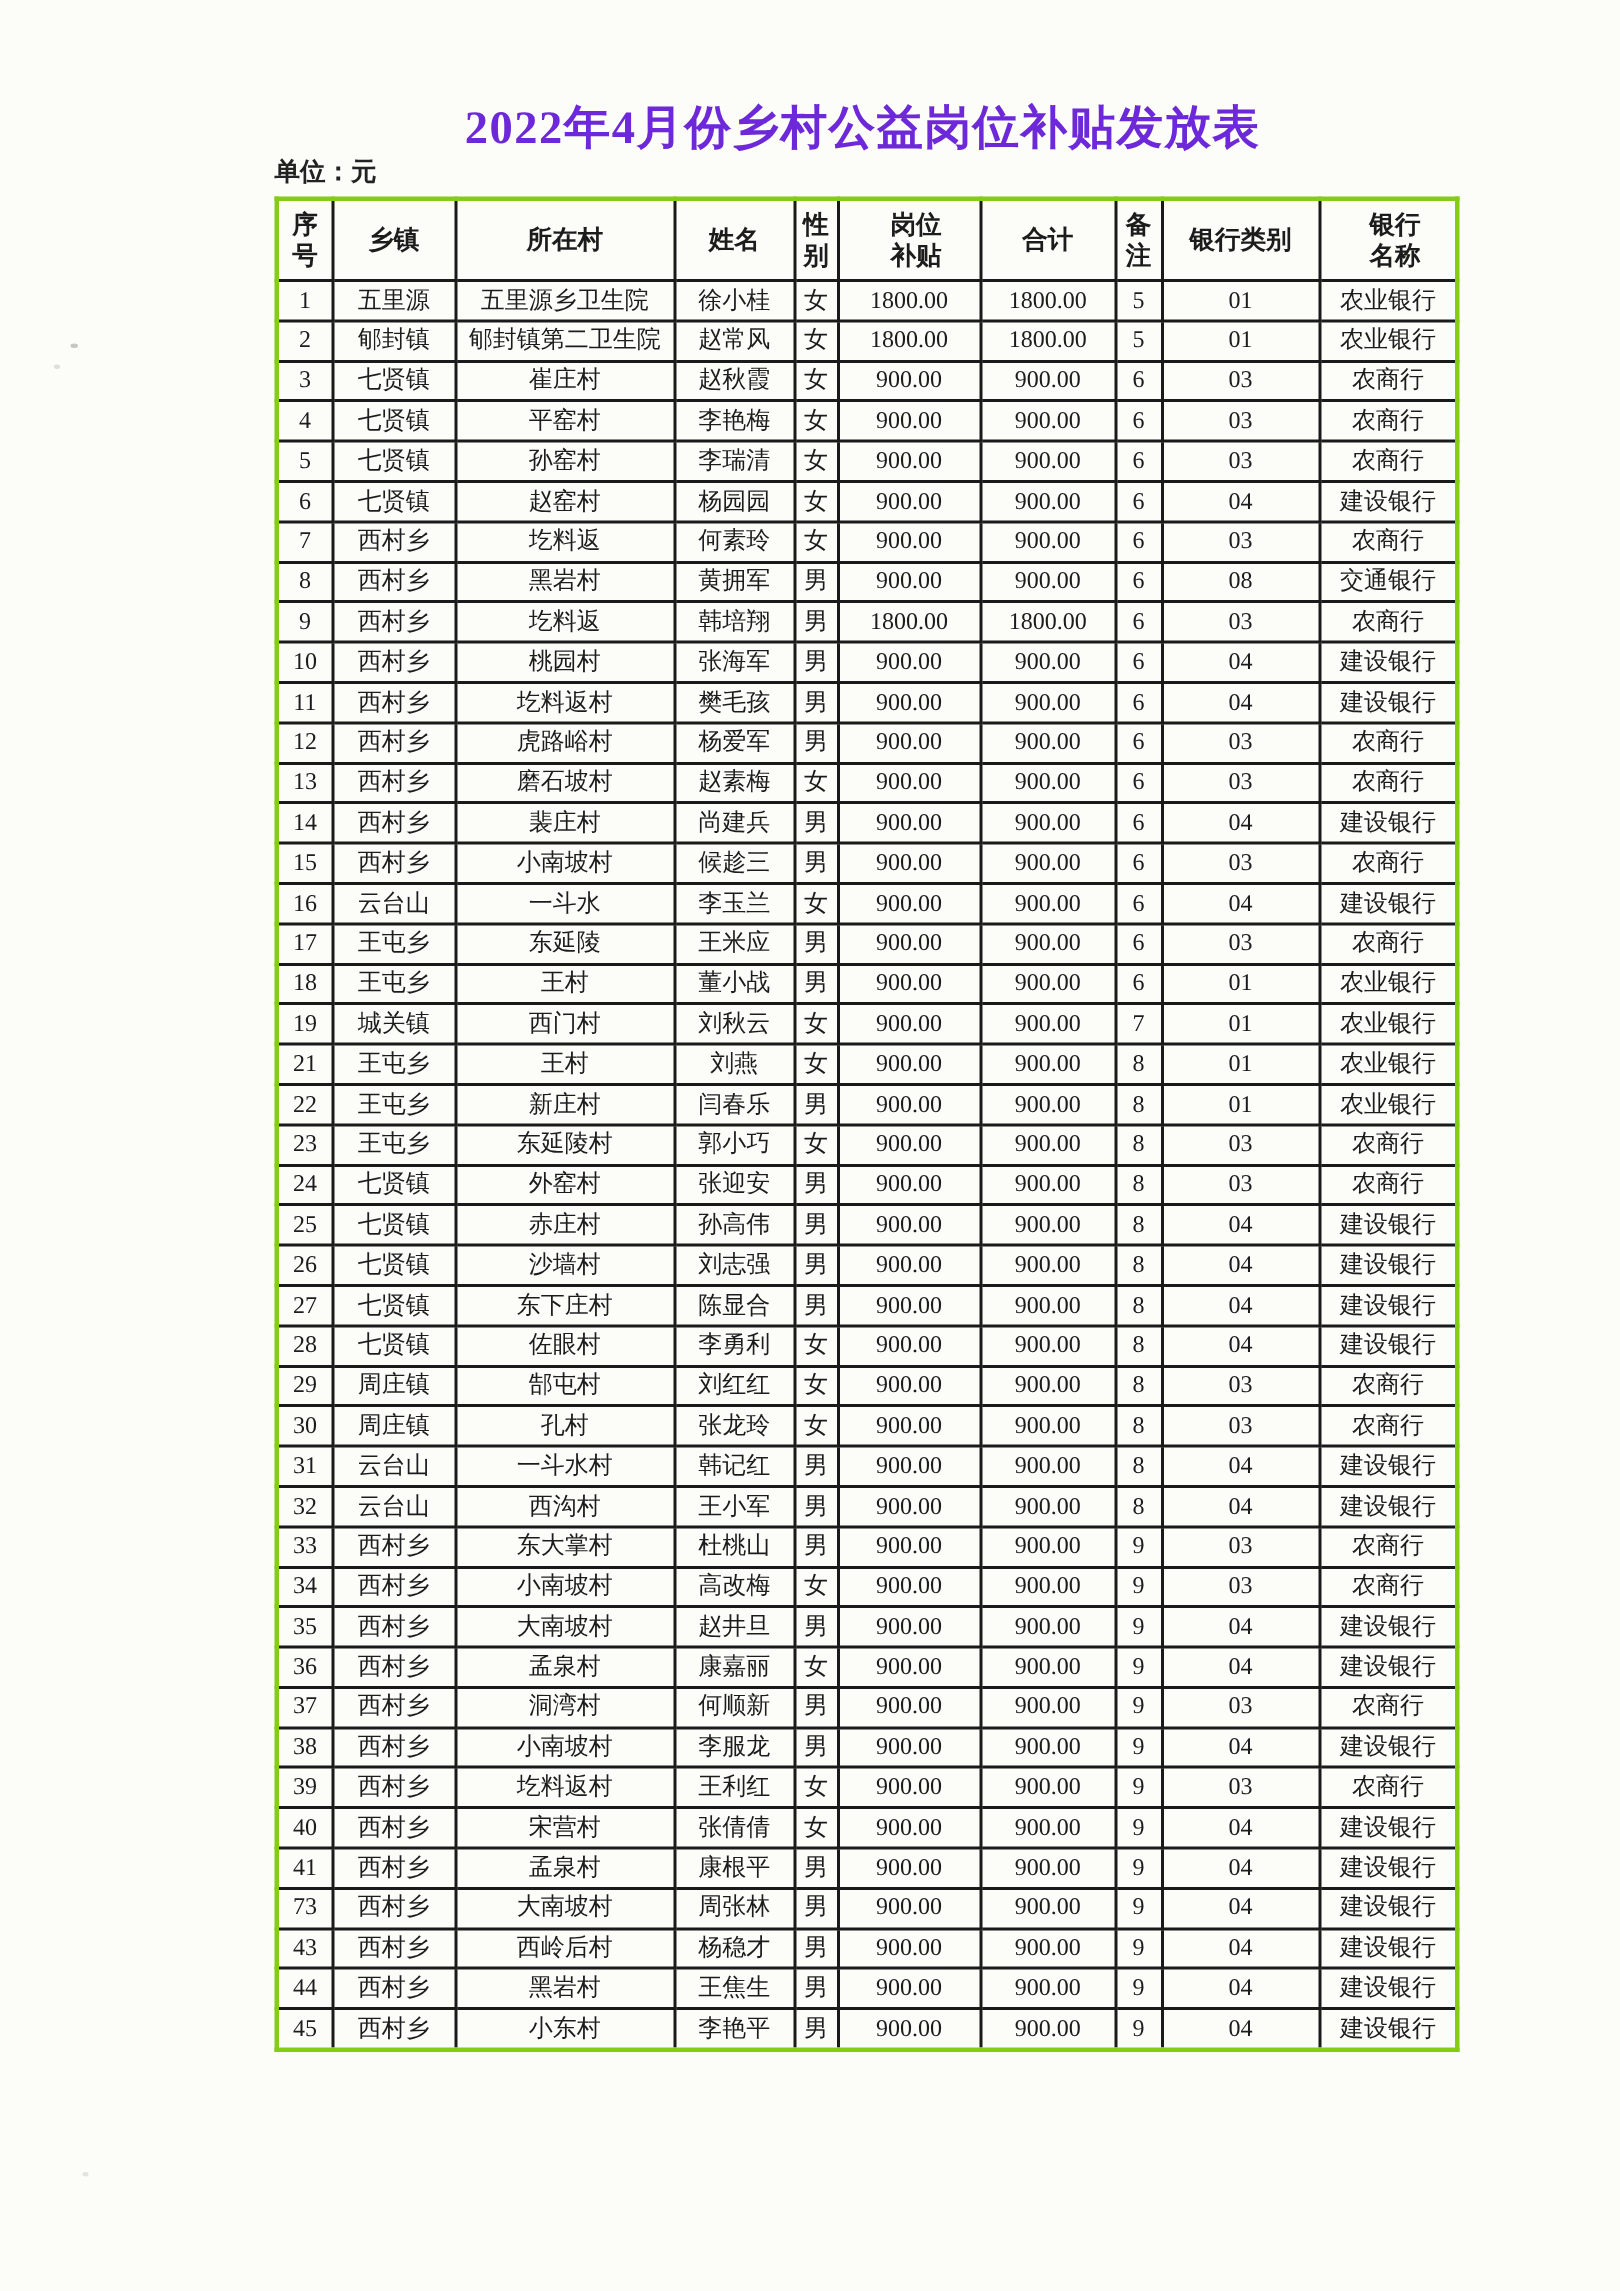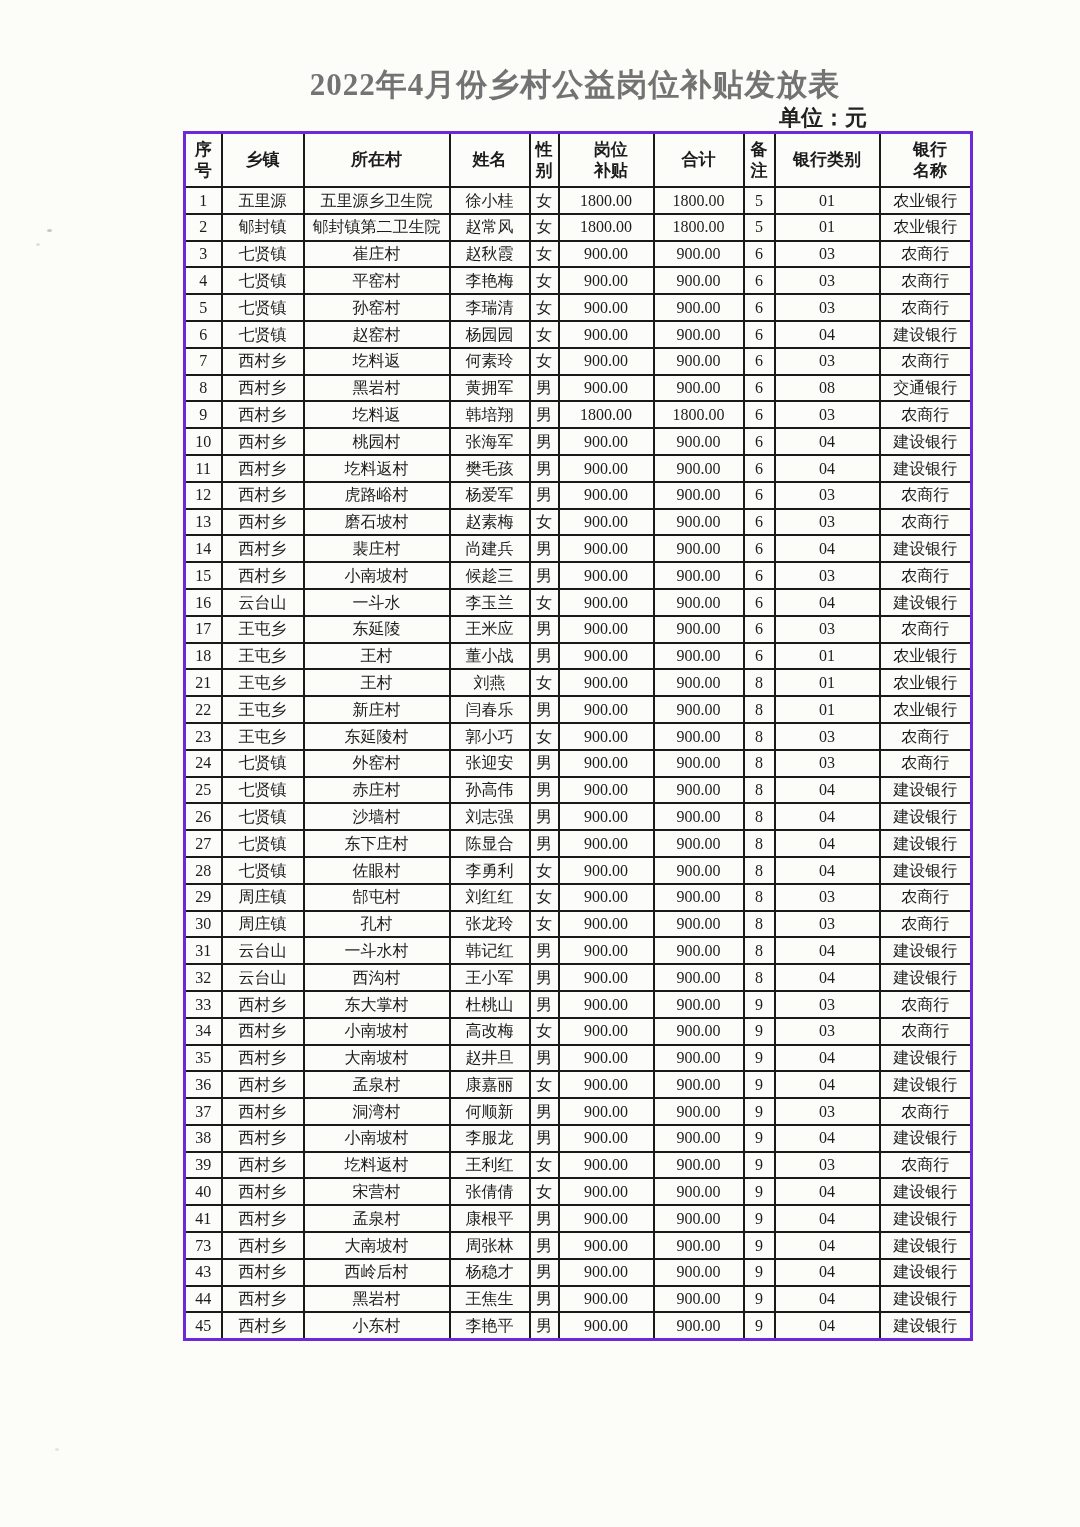--- a/index.html
+++ b/index.html
@@ -15,37 +15,36 @@
     overflow:hidden;
     color:#1c1c1c;
   }
   .title{
     position:absolute;
     left:183px;top:64px;width:784px;
     text-align:center;
     font-size:31px;
     font-weight:700;
     letter-spacing:1px;
-    color:#737373;
+    color:#6d28d9;
   }
   .unit{
     position:absolute;
     left:183px;top:103px;width:684px;
-    text-align:right;
-    font-size:22px;
+    font-size:17px;
     font-weight:700;
     color:#222;
   }
   table.grid{
     position:absolute;
     left:183px;top:131px;
     width:787px;
     border-collapse:collapse;
     table-layout:fixed;
-    border:3px solid #6d28d9;
+    border:3px solid #84cc16;
   }
   table.grid th, table.grid td{
     border:2px solid #1a1a1a;
     text-align:center;
     vertical-align:middle;
     padding:0;
     overflow:hidden;
   }
   table.grid th{
     height:52px;
@@ -322,20 +321,32 @@
           <td>王村</td>
           <td>董小战</td>
           <td>男</td>
           <td>900.00</td>
           <td>900.00</td>
           <td>6</td>
           <td>01</td>
           <td>农业银行</td>
         </tr>
         <tr>
+          <td>19</td>
+          <td>城关镇</td>
+          <td>西门村</td>
+          <td>刘秋云</td>
+          <td>女</td>
+          <td>900.00</td>
+          <td>900.00</td>
+          <td>7</td>
+          <td>01</td>
+          <td>农业银行</td>
+        </tr>
+        <tr>
           <td>21</td>
           <td>王屯乡</td>
           <td>王村</td>
           <td>刘燕</td>
           <td>女</td>
           <td>900.00</td>
           <td>900.00</td>
           <td>8</td>
           <td>01</td>
           <td>农业银行</td>

